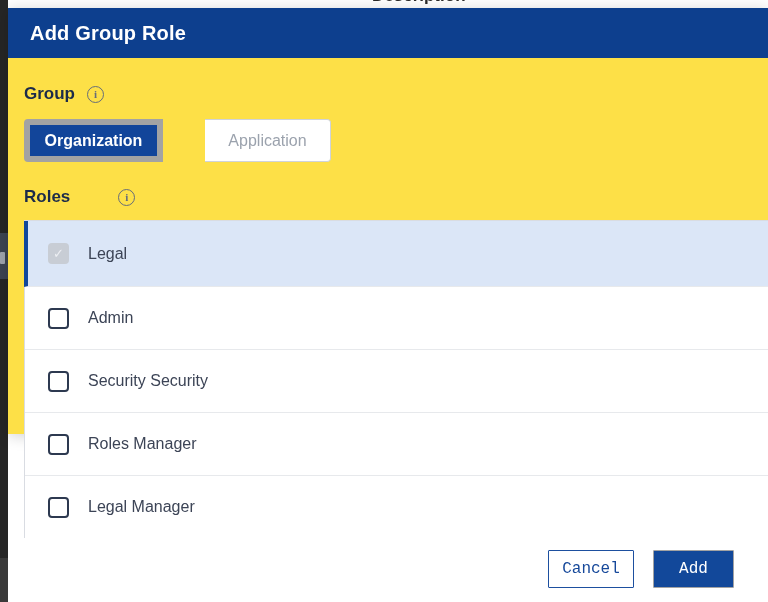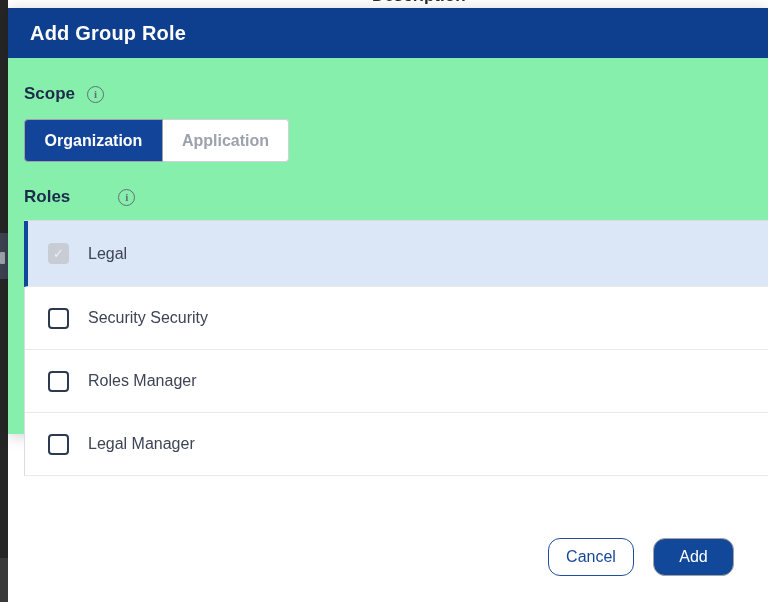--- a/index.html
+++ b/index.html
@@ -35,21 +35,21 @@
     background: #ffffff; overflow: hidden;
   }
   .bg-topstrip span {
     position: absolute; left: 364px; top: -14px;
     font-size: 17px; font-weight: 700; color: #2b2b2b; white-space: nowrap;
   }
 
   
   .modal {
     position: absolute; left: 8px; top: 8px; width: 760px; height: 426px;
-    background: #86efac; box-shadow: 0 2px 14px rgba(0,0,0,0.18);
+    background: #fde047; box-shadow: 0 2px 14px rgba(0,0,0,0.18);
   }
   .modal-header {
     position: absolute; left: 0; top: 0; width: 760px; height: 50px;
     background: #0d3f8e; display: flex; align-items: center;
     padding-left: 22px;
   }
   .modal-title {
     color: #ffffff; font-size: 20px; font-weight: 600; letter-spacing: 0.2px;
   }
 
@@ -70,25 +70,25 @@
   
   .segmented {
     position: absolute; left: 16px; top: 111px; height: 43px; display: flex;
   }
   .seg-btn {
     height: 43px; display: flex; align-items: center; justify-content: center;
     font-size: 16px; cursor: pointer; user-select: none;
   }
   .seg-btn.selected {
     width: 139px; background: #12459a; color: #ffffff; font-weight: 600;
-    border: 1px solid #a3a3a3; border-radius: 4px 0 0 4px;
+    border: 6px solid #a3a3a3; border-radius: 4px 0 0 4px;
   }
   .seg-btn.unselected {
-    width: 126px; background: #ffffff; color: #9ba2ad; font-weight: 700;
-    border: 1px solid #cfd3d9; border-left: none; border-radius: 0 4px 4px 0;
+    width: 126px; background: #ffffff; color: #9ba2ad; font-weight: 400;
+    border: 1px solid #cfd3d9; border-left: none; border-radius: 0 4px 4px 0; margin-left: 42px;
   }
 
   
   .roles-list {
     position: absolute; left: 16px; top: 212px; width: 744px;
     border-top: 1px solid #d9dce2; border-left: 1px solid #d9dce2;
   }
   .role-row {
     display: flex; align-items: center; height: 63px;
     padding-left: 23px; border-bottom: 1px solid #e7e9ec;
@@ -109,24 +109,24 @@
     color: #edeff3; font-size: 13px; font-weight: 700;
   }
   .role-name { font-size: 16px; color: #3c4456; }
 
   
   .modal-footer {
     position: absolute; left: 0; top: 530px; width: 760px; height: 64px;
     background: #ffffff;
   }
   .btn {
-    position: absolute; top: 0; height: 38px;
+    position: absolute; top: 12px; height: 38px;
     display: flex; align-items: center; justify-content: center;
-    font-size: 16px; border-radius: 12px; cursor: pointer;
-    font-family: Liberation Sans, sans-serif;
+    font-size: 16px; border-radius: 1px; cursor: pointer;
+    font-family: Liberation Mono, monospace;
   }
   .btn-cancel {
     left: 540px; width: 86px; background: #ffffff;
     border: 1px solid #1d4f9f; color: #16489a;
   }
   .btn-add {
     left: 645px; width: 81px; background: #12489a;
     border: 1px solid #a3a3a3; color: #ffffff; font-weight: 500;
   }
 </style>
@@ -144,41 +144,45 @@
     <span>Description</span>
   </div>
 
   <div class="modal">
 
     <div class="modal-header">
       <span class="modal-title">Add Group Role</span>
     </div>
 
     <div class="field-label scope-label">
-      <span>Scope</span>
+      <span>Group</span>
       <span class="info-icon">i</span>
     </div>
 
     <div class="segmented">
       <div class="seg-btn selected">Organization</div>
       <div class="seg-btn unselected">Application</div>
     </div>
 
     <div class="field-label roles-label">
       <span>Roles</span>
       <span class="info-icon">i</span>
     </div>
 
     <div class="roles-list">
 
       <div class="role-row selected">
         <div class="checkbox checked-disabled">✓</div>
         <span class="role-name">Legal</span>
       </div>
 
+      <div class="role-row">
+        <div class="checkbox"></div>
+        <span class="role-name">Admin</span>
+      </div>
 
       <div class="role-row">
         <div class="checkbox"></div>
         <span class="role-name">Security Security</span>
       </div>
 
       <div class="role-row">
         <div class="checkbox"></div>
         <span class="role-name">Roles Manager</span>
       </div>

